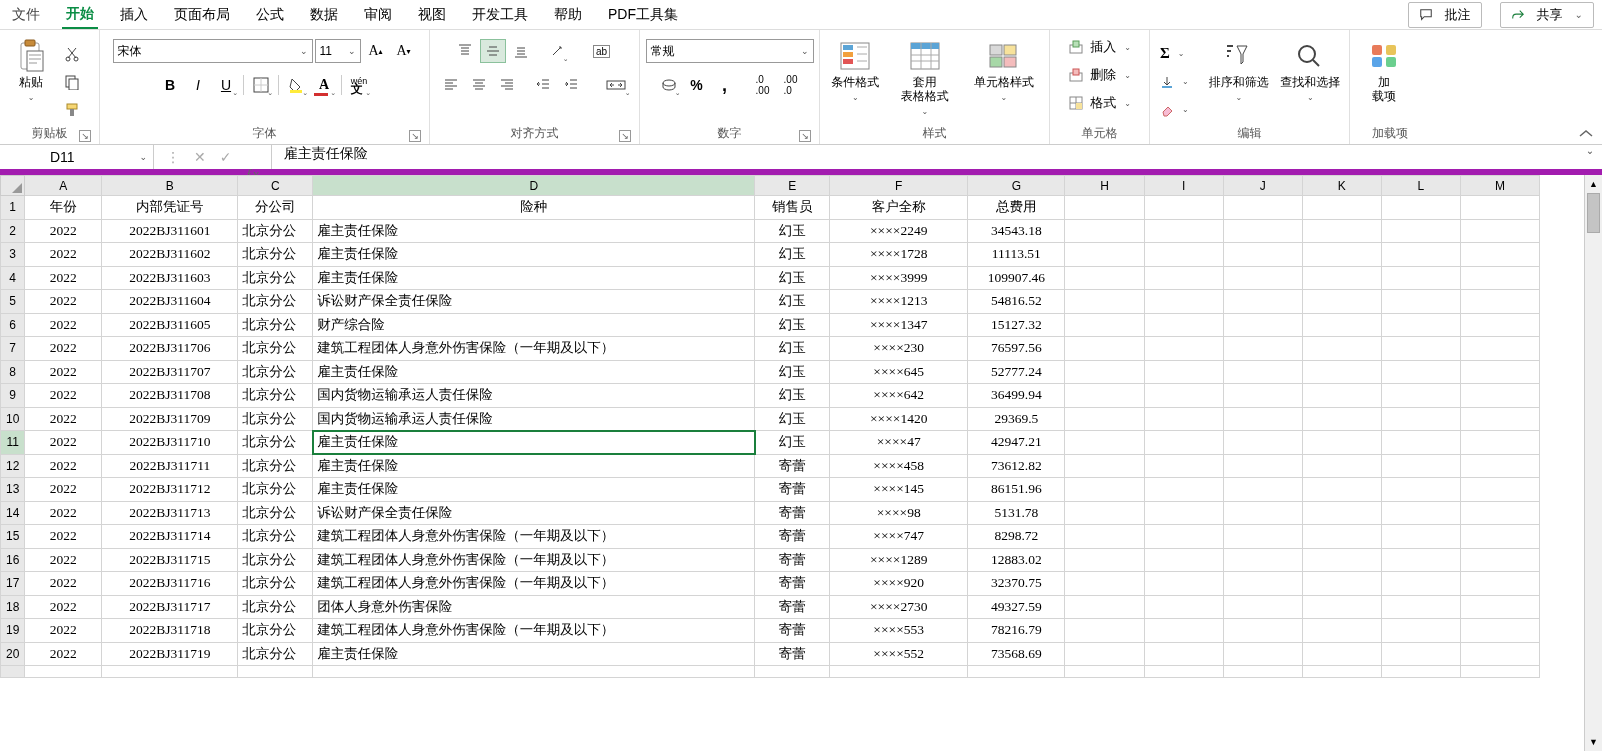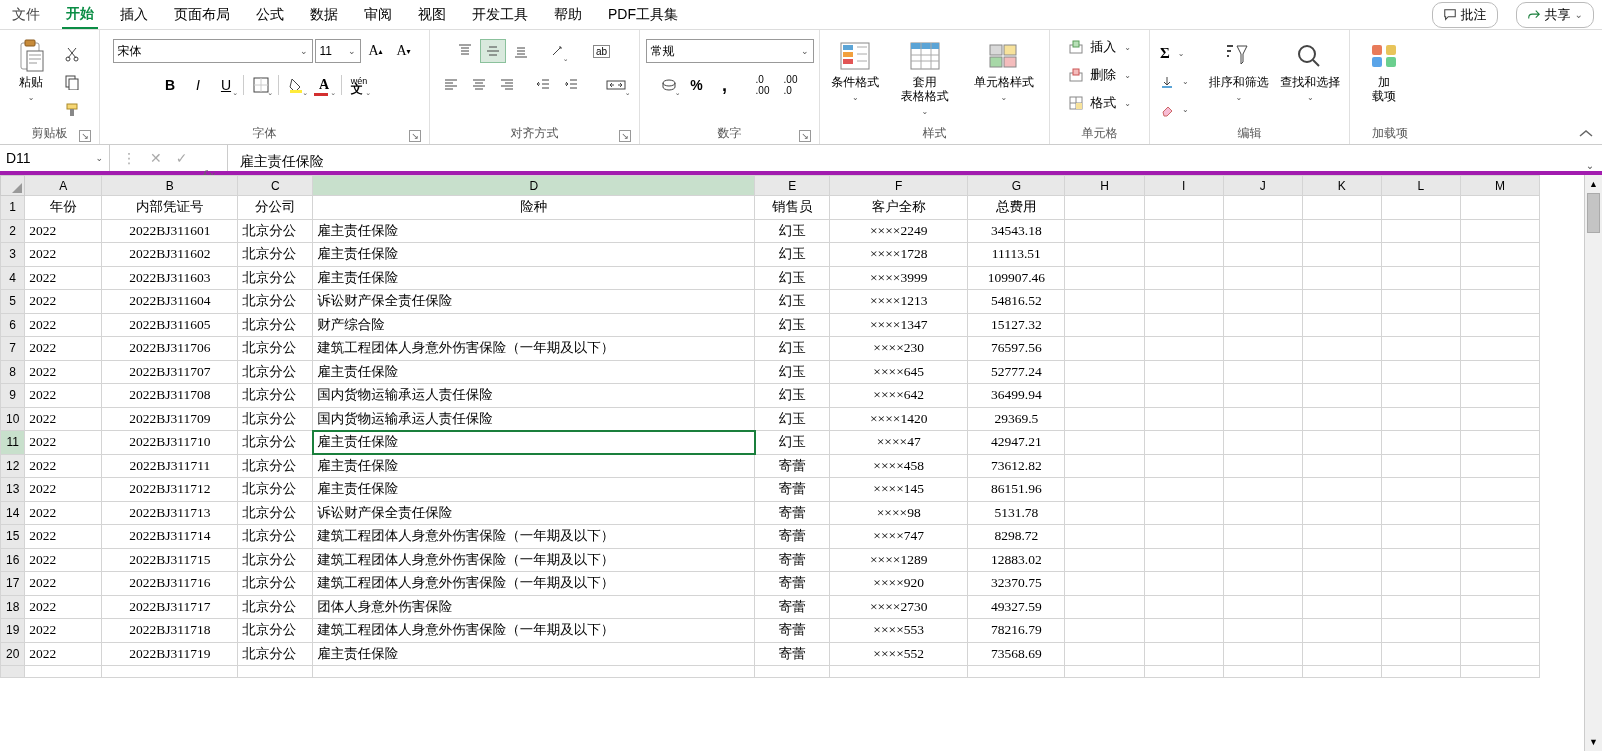--- a/index.html
+++ b/index.html
@@ -18,22 +18,22 @@
 .menubar {
   display:flex; align-items:center; height:30px;
   padding:0 8px; gap:18px; border-bottom:1px solid #ddd;
   font-size:14px;
 }
 .menubar .tab { padding:4px 4px; cursor:pointer; }
 .menubar .tab.active { color:#0b8d45; font-weight:bold; border-bottom:2px solid #0b8d45; }
 .menubar .tab.file { color:#444; }
 .menubar .spacer { flex:1; }
 .menubar .rbtn {
-  display:flex; align-items:center; gap:4px; border:1px solid #bbb;
-  border-radius:10px; padding:3px 10px; font-size:13px; cursor:pointer;
+  display:flex; align-items:center; gap:12px; border:1px solid #bbb;
+  border-radius:2px; padding:3px 10px; font-size:13px; cursor:pointer;
 }
 .menubar .rbtn .chev { font-size:10px; color:#666; }
 
 
 .ribbon {
   display:flex; height:115px; border-bottom:1px solid #ccc;
   background:#fff; position:relative;
 }
 .ribbon-group {
   display:flex; flex-direction:column; border-right:1px solid #e0e0e0;
@@ -72,22 +72,22 @@
   position:absolute; right:8px; bottom:4px; cursor:pointer; font-size:12px; color:#555;
 }
 .menuitem {
   display:flex; align-items:center; gap:6px; height:22px; padding:0 4px; cursor:pointer;
   font-size:13px; white-space:nowrap;
 }
 .menuitem .dd { font-size:8px; color:#555; margin-left:2px; }
 
 
 .fbar {
-  display:flex; align-items:flex-end; height:30px; border-bottom:4px solid #a21caf;
-  font-size:14px; background:#fff;
+  display:flex; align-items:flex-start; height:30px; border-bottom:6px solid #a21caf;
+  font-size:14px; background:#fff;padding-left:44px;
 }
 .namebox {
   width:110px; height:100%; border-right:1px solid #ccc; display:flex;
   align-items:center; justify-content:space-between; padding:0 6px;
 }
 .namebox .arrow { font-size:9px; color:#555; }
 .fbar .icons {
   display:flex; align-items:center; gap:14px; padding:0 12px; color:#aaa;
   border-right:1px solid #ccc; height:100%;
 }
@@ -115,21 +115,21 @@
 .corner::after{
   content:""; position:absolute; right:2px; bottom:2px;
   border:5px solid transparent; border-right-color:#999; border-bottom-color:#999;
 }
 .rowhdr {
   background:#e8e8e8; text-align:center; width:24px;
   font-family:"Microsoft YaHei",Arial,sans-serif; font-size:12px;
 }
 .rowhdr.active, th.active { background:#c8e0cc; }
 td.sel { outline:2px solid #1a7f3c; outline-offset:-1px; background:#fff; }
-.c-a{text-align:left}.c-b{text-align:center}.c-c{text-align:left}
+.c-a{text-align:center}.c-b{text-align:center}.c-c{text-align:left}
 .c-d{text-align:left}.c-e{text-align:center}.c-f{text-align:center}
 .c-g{text-align:center}
 .vsb {
   width:18px; background:#f0f0f0; border-left:1px solid #ccc;
   display:flex; flex-direction:column; align-items:center;
 }
 .vsb .arr { height:18px; width:100%; display:flex; align-items:center; justify-content:center; font-size:9px; cursor:pointer; }
 .vsb .track { flex:1; position:relative; width:100%; }
 .vsb .thumb { position:absolute; top:0; left:2px; right:2px; height:40px; background:#c4c4c4; border:1px solid #aaa; }
 svg{display:block}

